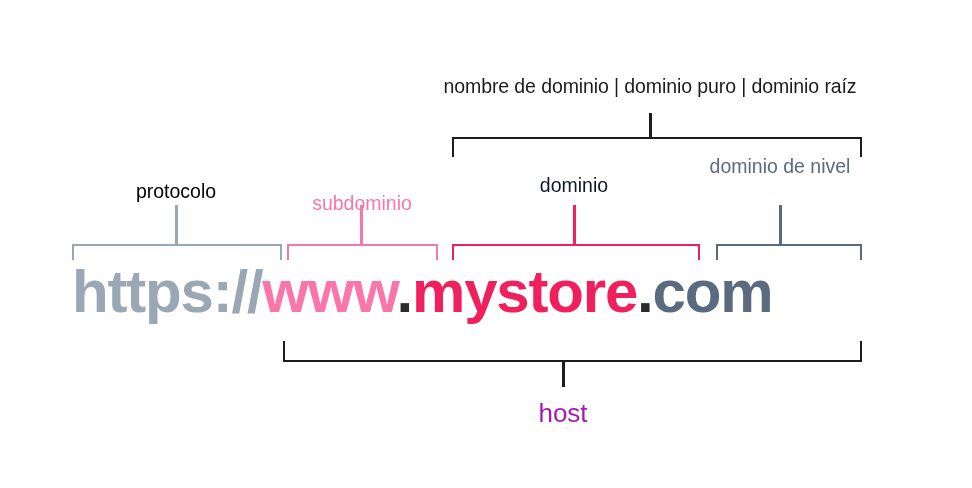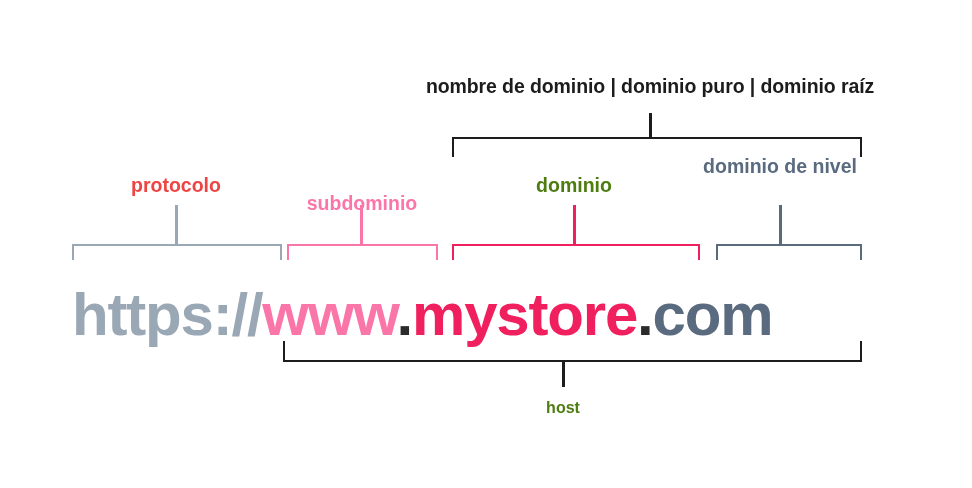--- a/index.html
+++ b/index.html
@@ -35,60 +35,59 @@
     border-right-style: solid;
     border-top: none;
   }
 
   .stem { position: absolute; }
 
   
   .label {
     position: absolute;
     white-space: nowrap;
-    font-weight: bold;
+    font-weight: normal;
     line-height: 1.12;
   }
   .label.center { transform: translateX(-50%); text-align: center; }
 
   .lbl-top    { font-size: 19.5px; color: #1c1c1c; letter-spacing: -0.1px; }
-  .lbl-bottom { font-size: 16px; color: #4d7c0f; }
+  .lbl-bottom { font-size: 26px; color: #a21caf; }
   .lbl-mid    { font-size: 19.5px; }
 
   
   #url-line {
     position: absolute;
     left: 72px;
     top: 262px;
     font-size: 60px;
     font-weight: bold;
     line-height: 1;
     white-space: nowrap;
     letter-spacing: -1.2px;
-    margin-top: 23px;
   }
   #url-line span { display: inline; }
 </style>
 </head>
 <body>
 
 <div id="diagram">
 
   <div class="label lbl-top center" style="left:650px; top:76px;">nombre de dominio | dominio puro | dominio raíz</div>
 
   <div class="stem" style="left:649px; top:113px; width:2.5px; height:25px; background:#1c1c1c;"></div>
 
   <div class="bracket down" style="left:452px; top:137px; width:410px; height:20px;
               border-color:#1c1c1c; border-width:2.5px;"></div>
 
-  <div class="label lbl-mid center" style="left:176px; top:175px; color:#ef4444;">protocolo</div>
+  <div class="label lbl-mid center" style="left:176px; top:181px; color:#000000;">protocolo</div>
 
   <div class="label lbl-mid center" style="left:362px; top:193px; color:#fa76a8;">subdominio</div>
 
-  <div class="label lbl-mid center" style="left:574px; top:175px; color:#4d7c0f;">dominio</div>
+  <div class="label lbl-mid center" style="left:574px; top:175px; color:#0f172a;">dominio</div>
 
   <div class="label lbl-mid center" style="left:780px; top:156px; color:#5a6b80;"><span>dominio de nivel</span><br></div>
 
   <div class="stem" style="left:175px; top:205px; width:2.5px; height:40px; background:#9aa7b4;"></div>
 
   <div class="stem" style="left:360px; top:205px; width:2.5px; height:40px; background:#fa76a8;"></div>
 
   <div class="stem" style="left:573px; top:205px; width:2.5px; height:40px; background:#f01f5e;"></div>
 
   <div class="stem" style="left:779px; top:205px; width:2.5px; height:40px; background:#5a6b80;"></div>

